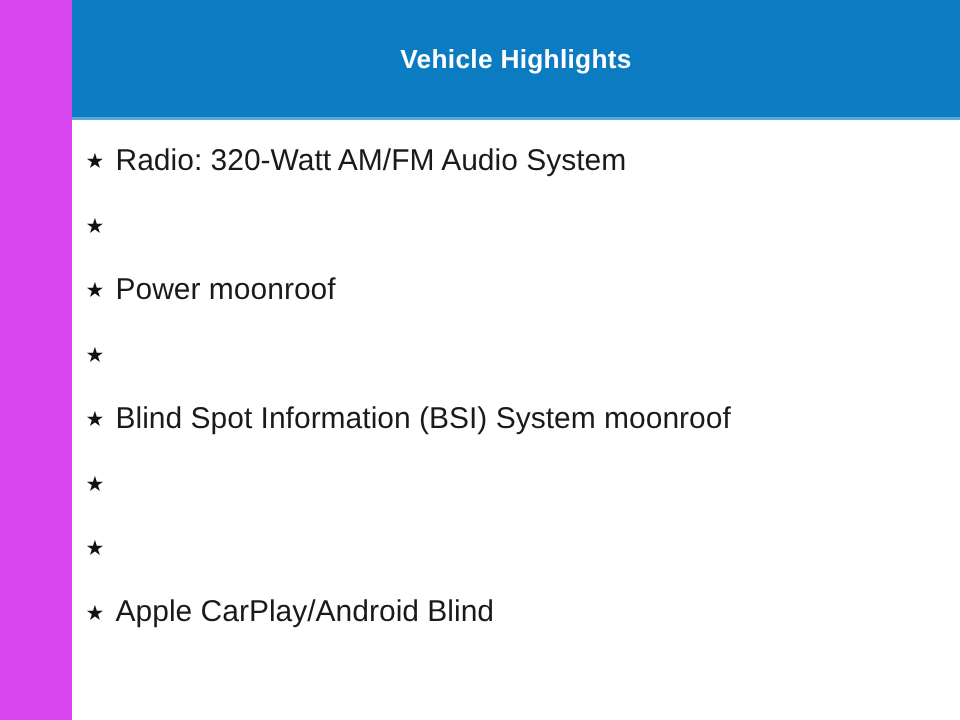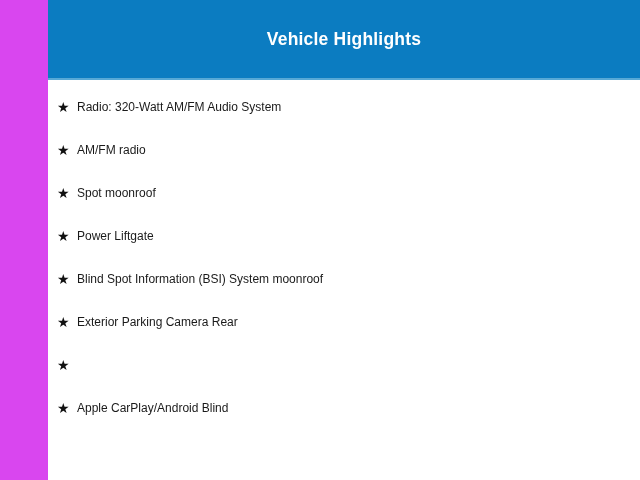--- a/index.html
+++ b/index.html
@@ -78,21 +78,21 @@
     color: #111111;
     font-size: 14px;
     line-height: 20px;
     text-align: left;
     user-select: none;
   }
 
   .highlight-text {
     flex: 1 1 auto;
     color: #1a1a1a;
-    font-size: 12px;
+    font-size: 20px;
     line-height: 20px;
     word-wrap: break-word;
   }
 </style>
 </head>
 <body>
 
 <div class="panel">
 
   <div class="panel-header">
@@ -102,41 +102,38 @@
   <div class="panel-body">
     <ul class="highlights-list">
 
       <li class="highlight-item">
         <span class="star-bullet">★</span>
         <span class="highlight-text">Radio: 320-Watt AM/FM Audio System</span>
       </li>
 
       <li class="highlight-item">
         <span class="star-bullet">★</span>
-        <span class="highlight-text">AM/FM radio</span>
       </li>
 
       <li class="highlight-item">
         <span class="star-bullet">★</span>
-        <span class="highlight-text">Spot moonroof</span>
+        <span class="highlight-text">Power moonroof</span>
       </li>
 
       <li class="highlight-item">
         <span class="star-bullet">★</span>
-        <span class="highlight-text">Power Liftgate</span>
       </li>
 
       <li class="highlight-item">
         <span class="star-bullet">★</span>
         <span class="highlight-text">Blind Spot Information (BSI) System moonroof</span>
       </li>
 
       <li class="highlight-item">
         <span class="star-bullet">★</span>
-        <span class="highlight-text">Exterior Parking Camera Rear</span>
       </li>
 
       <li class="highlight-item">
         <span class="star-bullet">★</span>
       </li>
 
       <li class="highlight-item">
         <span class="star-bullet">★</span>
         <span class="highlight-text">Apple CarPlay/Android Blind</span>
       </li>

